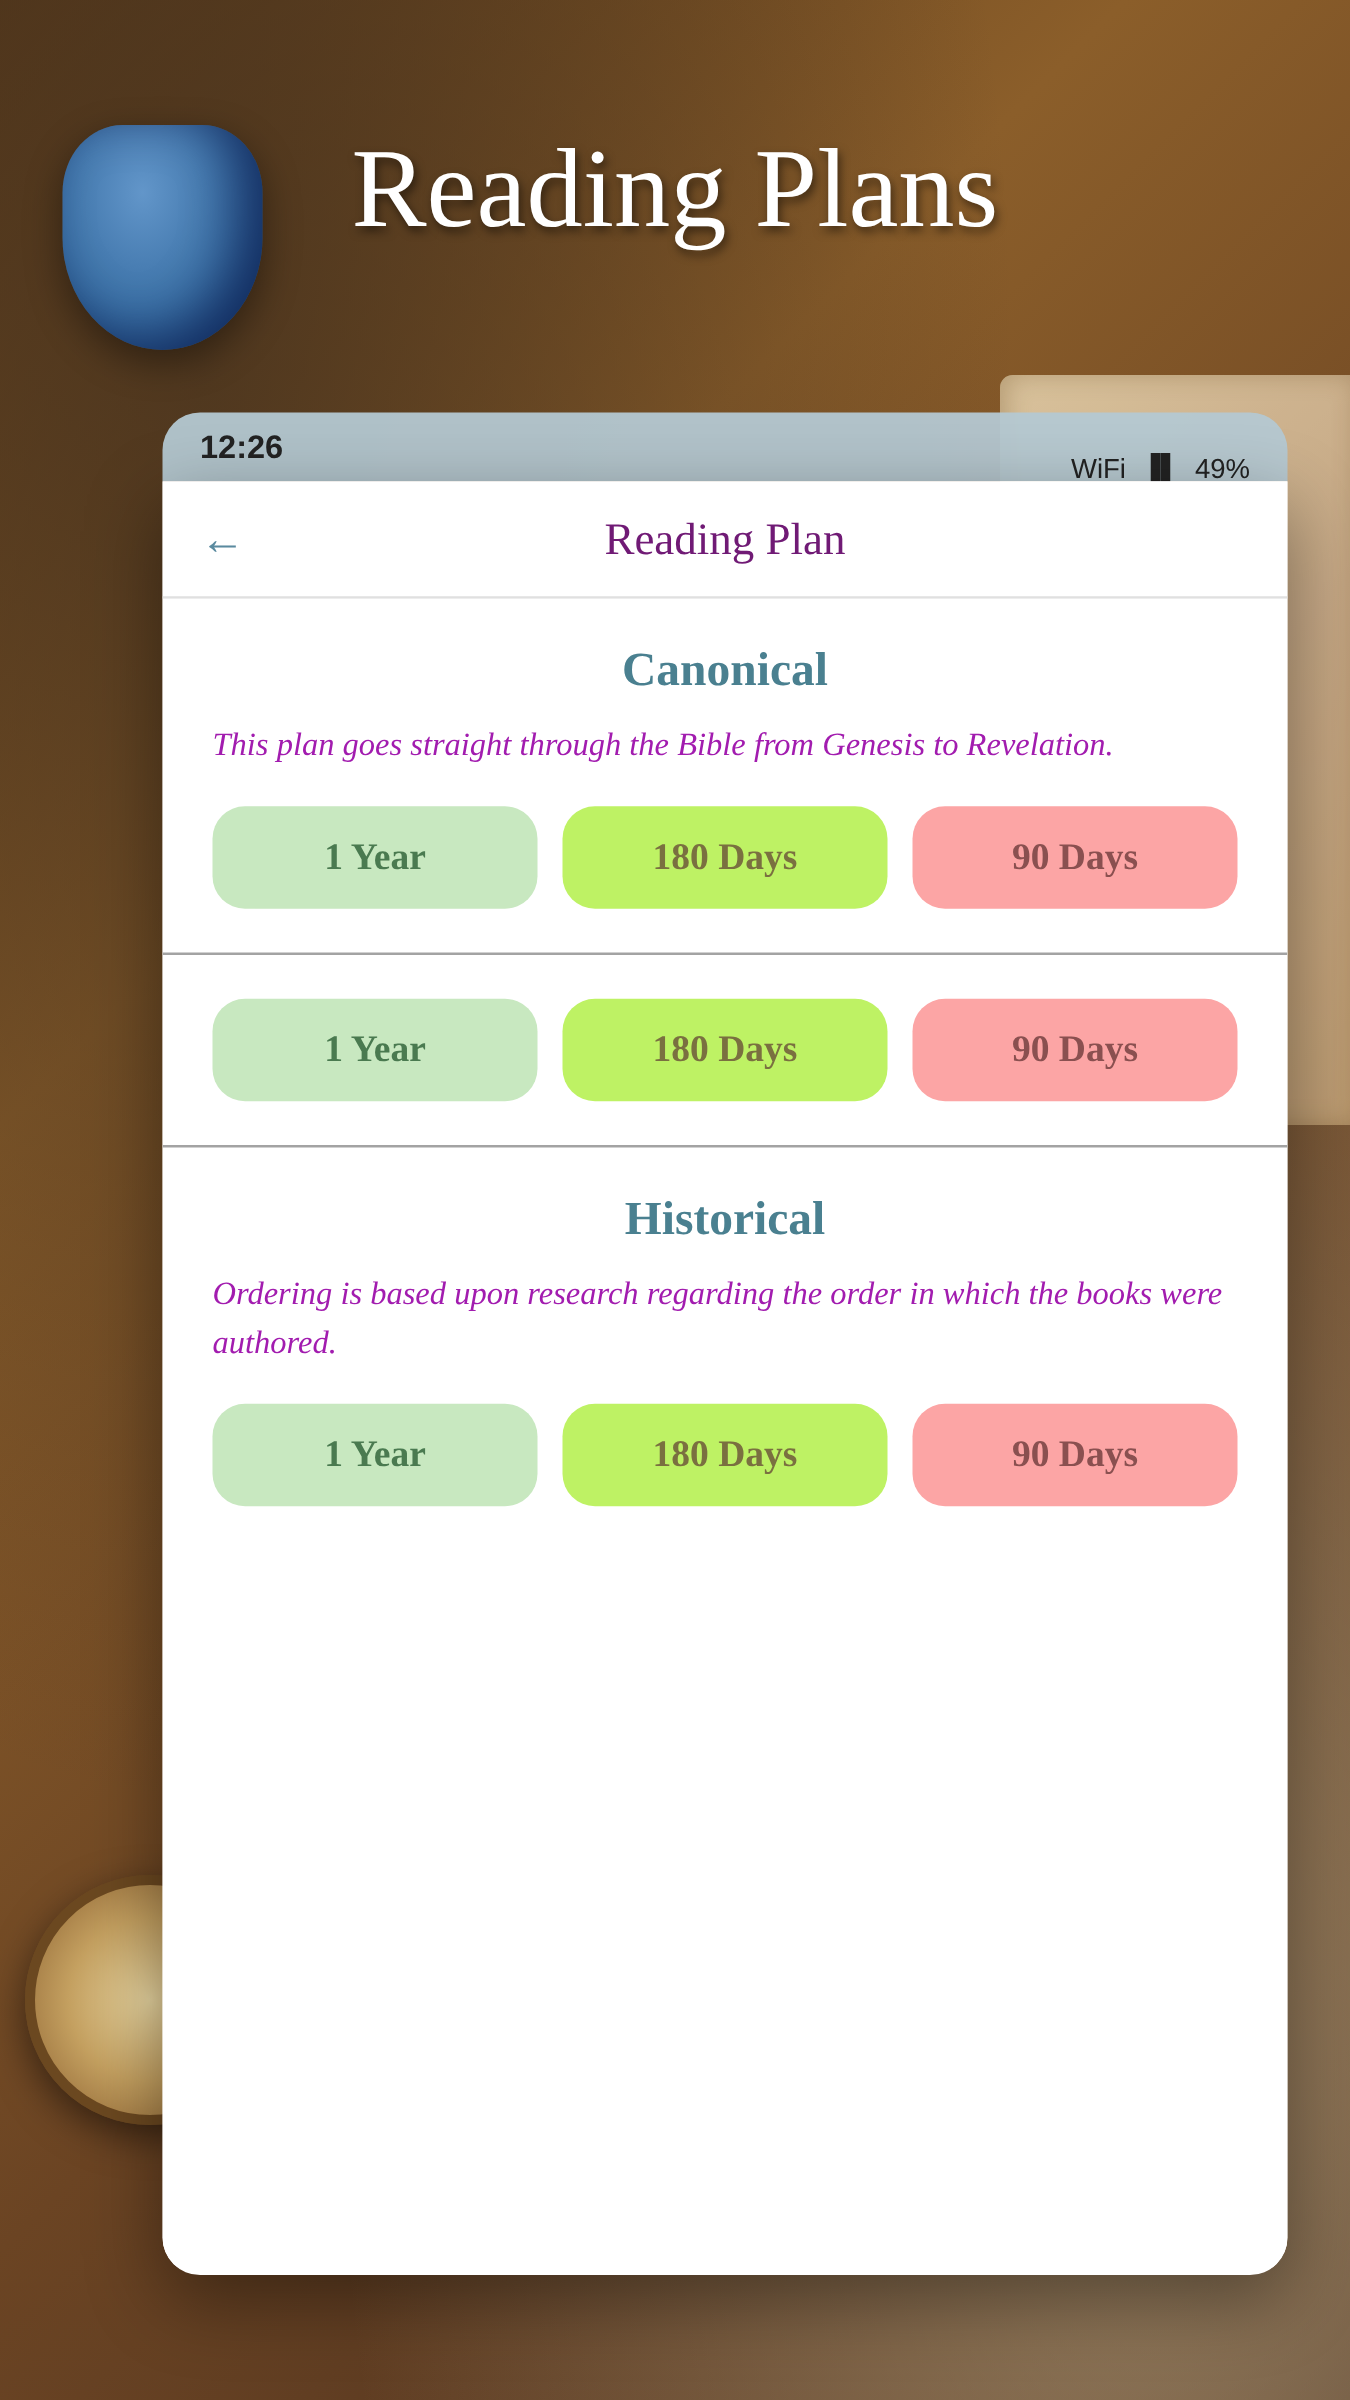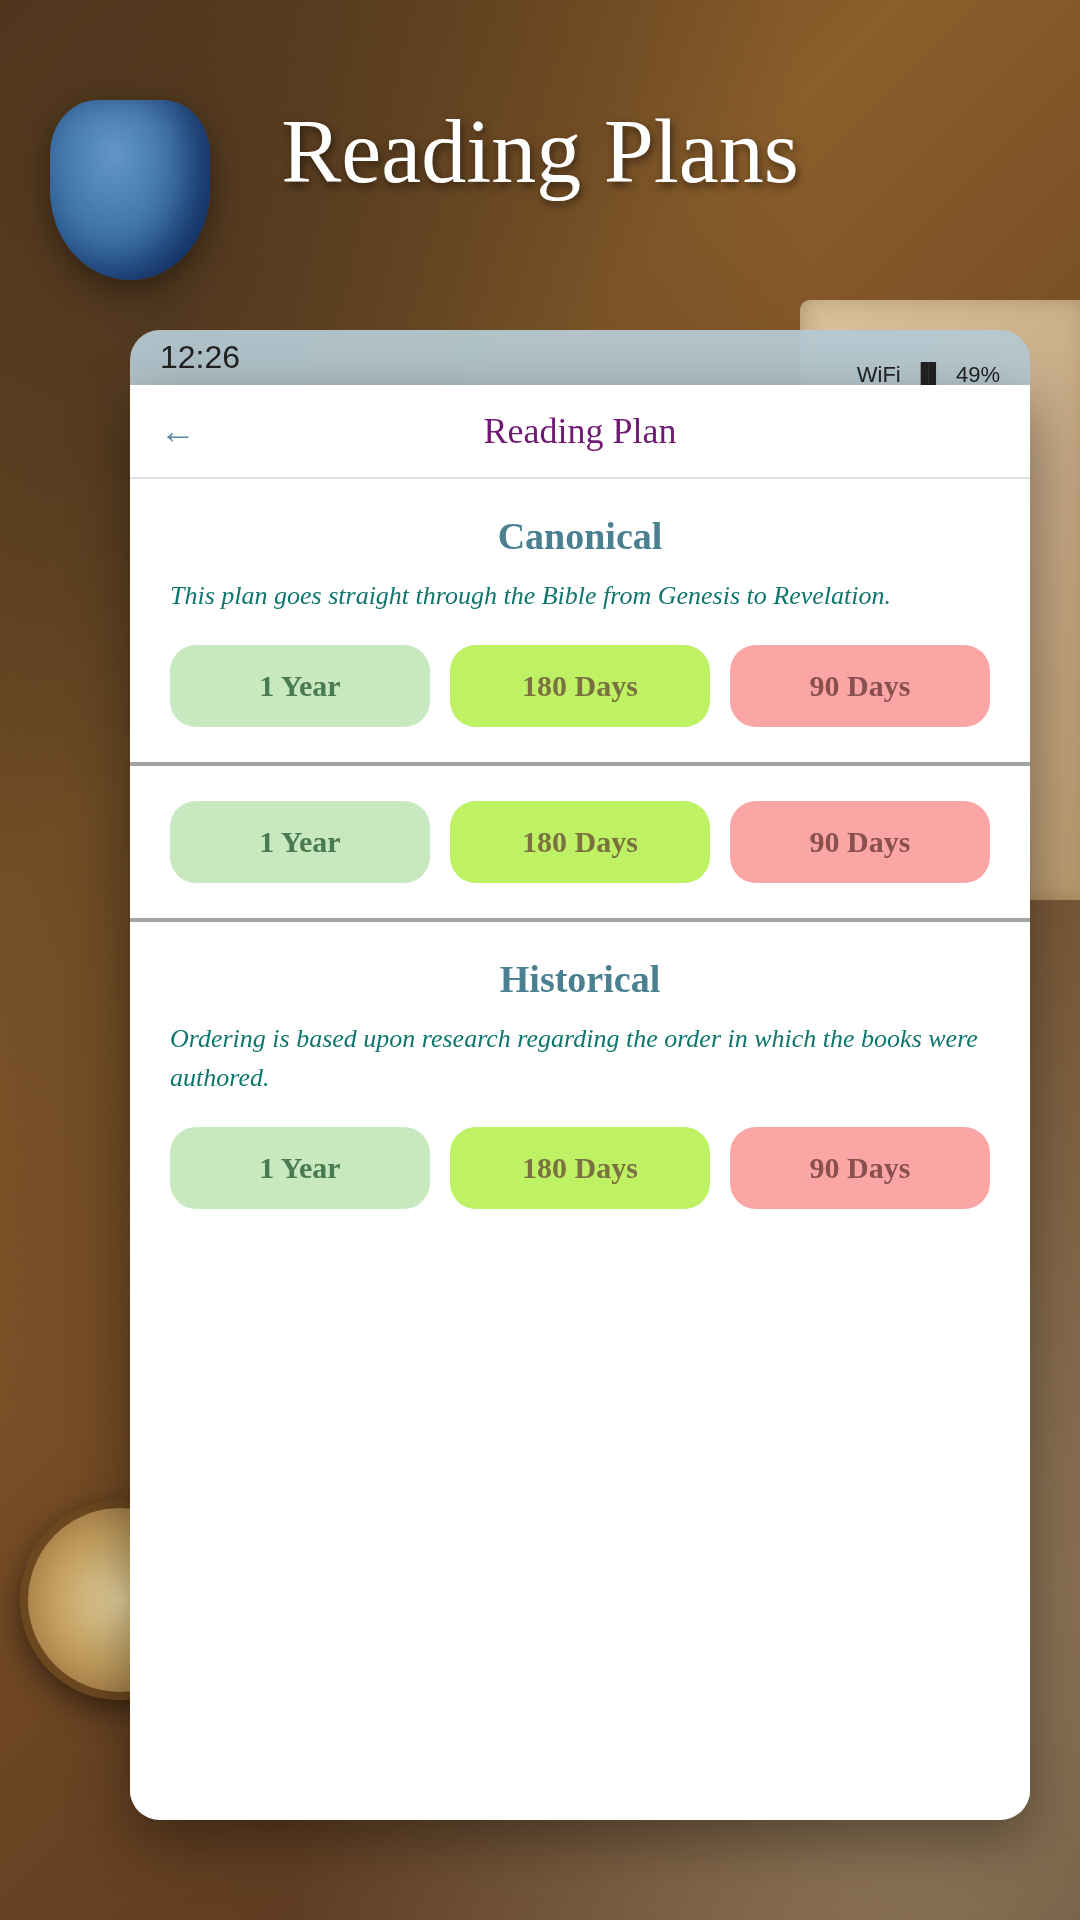--- a/index.html
+++ b/index.html
@@ -104,22 +104,22 @@
       background: rgba(180,200,210,0.95);
       border-radius: 30px 30px 0 0;
       display: flex;
       align-items: center;
       justify-content: space-between;
       padding: 0 30px;
       z-index: 10;
     }
 
     .status-time {
-      font-size: 32px;
-      font-weight: 400;
+      font-size: 26px;
+      font-weight: 700;
       color: #222;
       font-family: Arial, sans-serif;
     }
 
     .status-icons {
       display: flex;
       align-items: center;
       gap: 12px;
       font-size: 22px;
       color: #222;
@@ -170,39 +170,39 @@
     
     .scroll-area {
       overflow-y: auto;
       height: calc(100% - 100px);
       background: white;
     }
 
     
     .plan-section {
       padding: 35px 40px;
-      border-bottom: 4px solid #a3a3a3;
+      border-bottom: 2px solid #a3a3a3;
     }
 
     .plan-section:last-child {
       border-bottom: none;
     }
 
     .section-title {
       text-align: center;
       font-size: 38px;
       font-weight: 700;
       color: #4a8090;
       margin-bottom: 18px;
       font-family: 'Georgia', serif;
     }
 
     .section-desc {
       font-size: 26px;
-      color: #0f766e;
+      color: #a21caf;
       line-height: 1.5;
       font-style: italic;
       margin-bottom: 30px;
       font-family: Georgia, serif;
     }
 
     .buttons-row {
       display: flex;
       gap: 20px;
       justify-content: flex-start;

